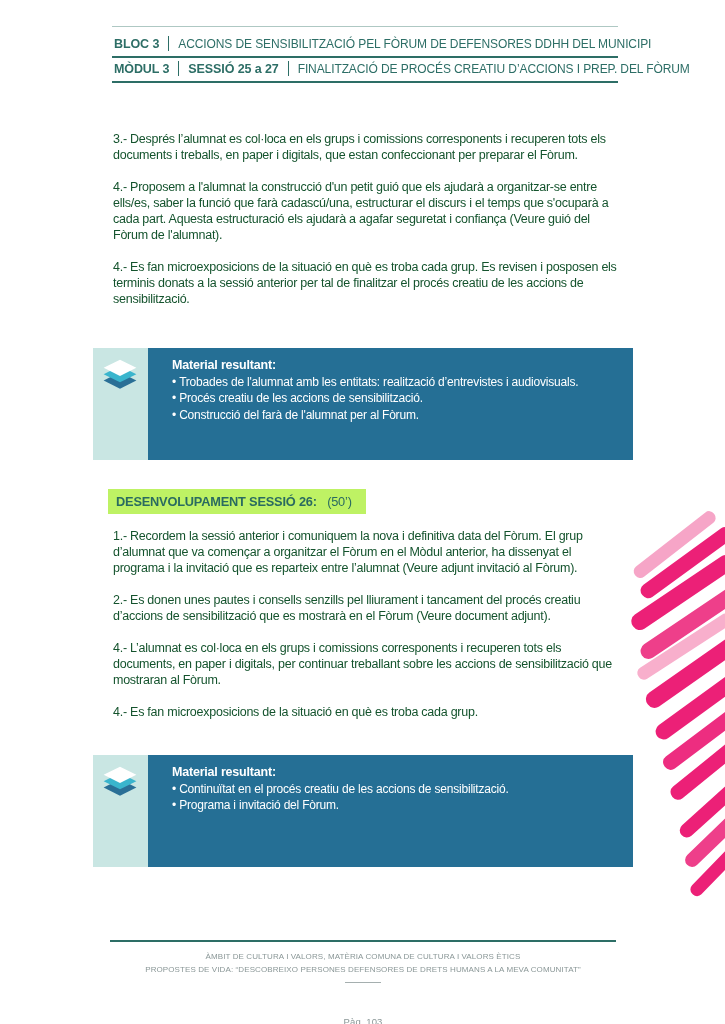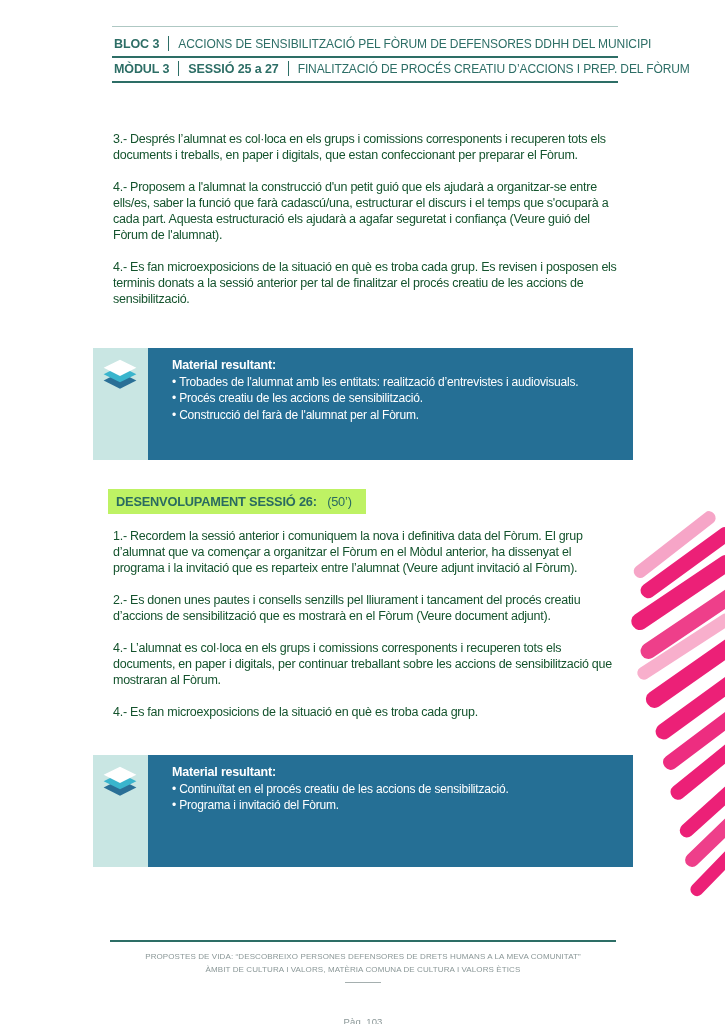--- a/index.html
+++ b/index.html
@@ -177,19 +177,19 @@
         <rect x="47" y="254" width="95" height="15" rx="7" fill="#ec2077" transform="rotate(-39 95 262)"></rect>
         <rect x="55" y="293" width="90" height="14" rx="7" fill="#ec2077" transform="rotate(-42 100 300)"></rect>
         <rect x="60" y="323" width="85" height="14" rx="7" fill="#ee3f8a" transform="rotate(-44 103 330)"></rect>
         <rect x="65" y="354" width="80" height="13" rx="6" fill="#ec2077" transform="rotate(-46 105 360)"></rect>
       </g>
     </svg>
   </div>
 
   <div class="footer-rule"></div>
   <div class="doc-footer">
+    <div>ÀMBIT DE CULTURA I VALORS, MATÈRIA COMUNA DE CULTURA I VALORS ÈTICS</div>
     <div>PROPOSTES DE VIDA: “DESCOBREIXO PERSONES DEFENSORES DE DRETS HUMANS A LA MEVA COMUNITAT”</div>
-    <div>ÀMBIT DE CULTURA I VALORS, MATÈRIA COMUNA DE CULTURA I VALORS ÈTICS</div>
     <div class="footer-mini-rule"></div>
     <div class="footer-page">Pàg. 103</div>
   </div>
 
 </div>
 
 </body></html>

